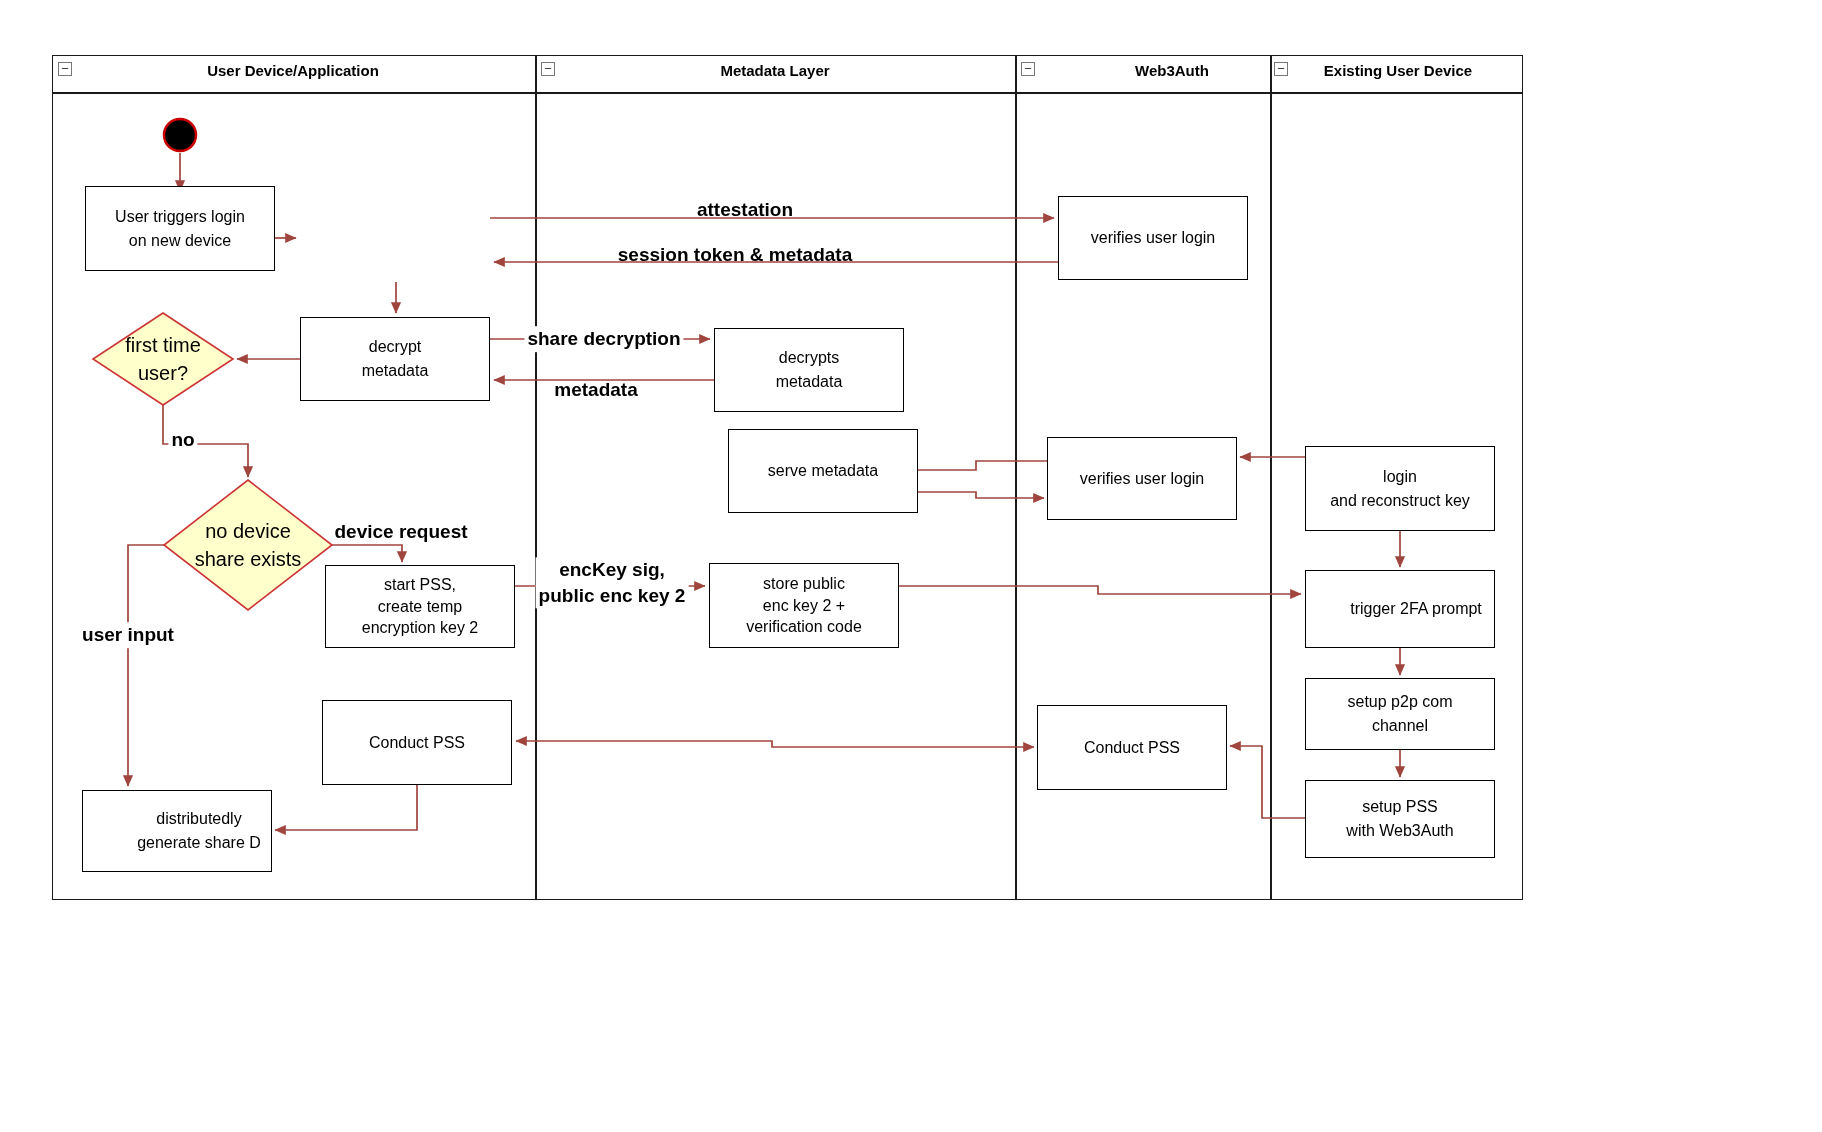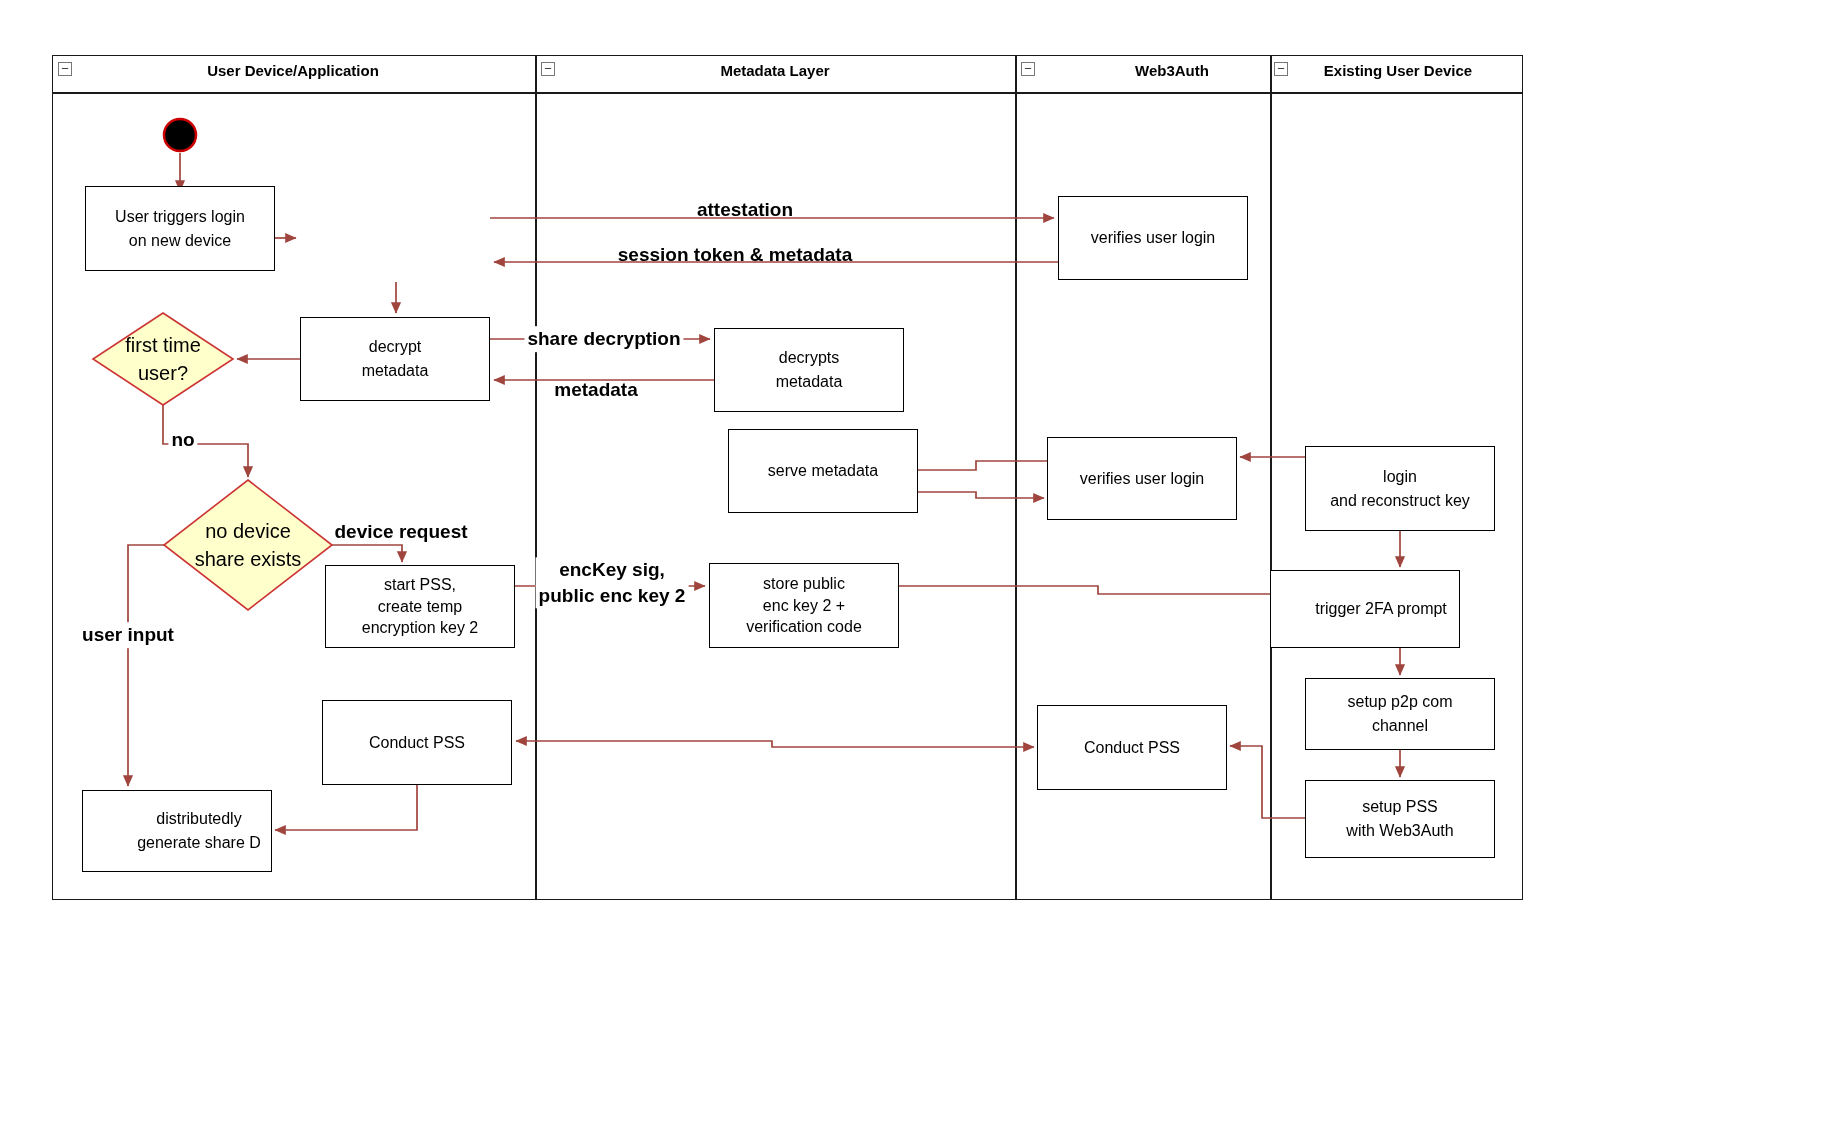--- a/index.html
+++ b/index.html
@@ -91,21 +91,21 @@
   <div class="node" style="left:712px; top:429px; width:190px; height:84px;margin-left:16px;">serve metadata</div>
   <div class="node" style="left:1047px; top:437px; width:190px; height:83px;">verifies user login</div>
   <div class="node" style="left:1305px; top:435px; width:190px; height:85px;margin-top:11px;">login
 and reconstruct key</div>
   <div class="node" style="left:325px; top:565px; width:190px; height:83px; line-height:1.35;">start PSS,
 create temp
 encryption key 2</div>
   <div class="node" style="left:709px; top:563px; width:190px; height:85px; line-height:1.35;">store public
 enc key 2 +
 verification code</div>
-  <div class="node" style="left:1270px; top:570px; width:190px; height:78px;padding-left:32px;">trigger 2FA prompt</div>
+  <div class="node" style="left:1305px; top:570px; width:190px; height:78px;padding-left:32px;">trigger 2FA prompt</div>
   <div class="node" style="left:1305px; top:678px; width:190px; height:72px;">setup p2p com
 channel</div>
   <div class="node" style="left:1305px; top:780px; width:190px; height:78px;">setup PSS
 with Web3Auth</div>
   <div class="node" style="left:322px; top:700px; width:190px; height:85px;">Conduct PSS</div>
   <div class="node" style="left:1037px; top:705px; width:190px; height:85px;">Conduct PSS</div>
   <div class="node" style="left:82px; top:790px; width:190px; height:82px;padding-left:44px;">distributedly
 generate share D</div>
 
   <div class="decision-label" style="left:163px; top:359px;">first time

